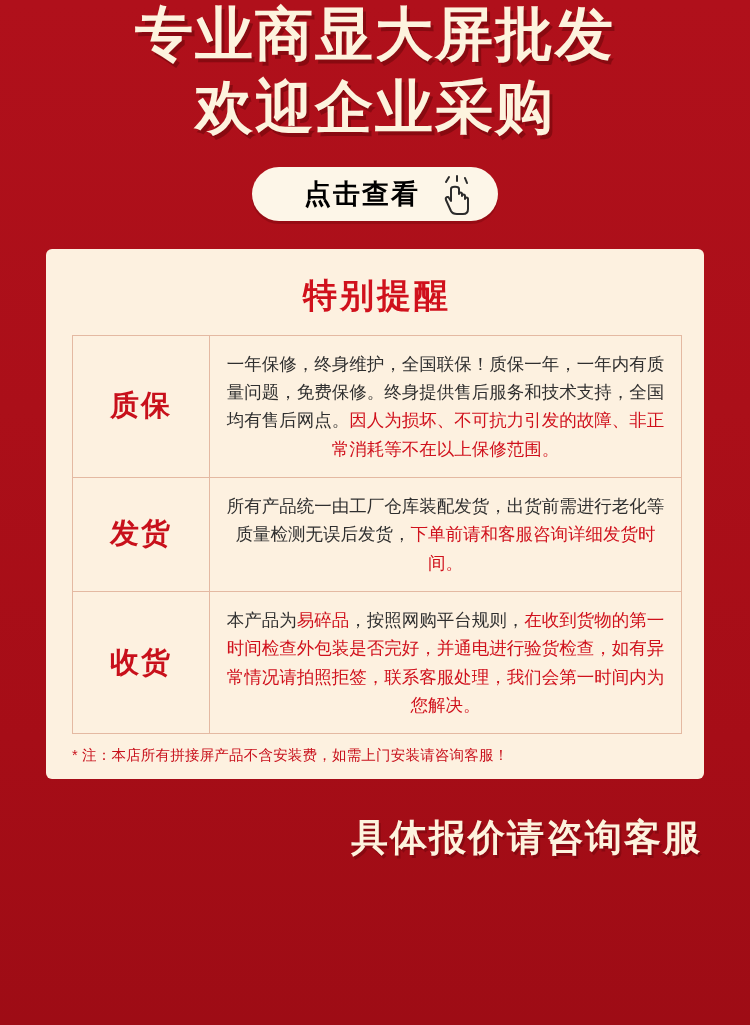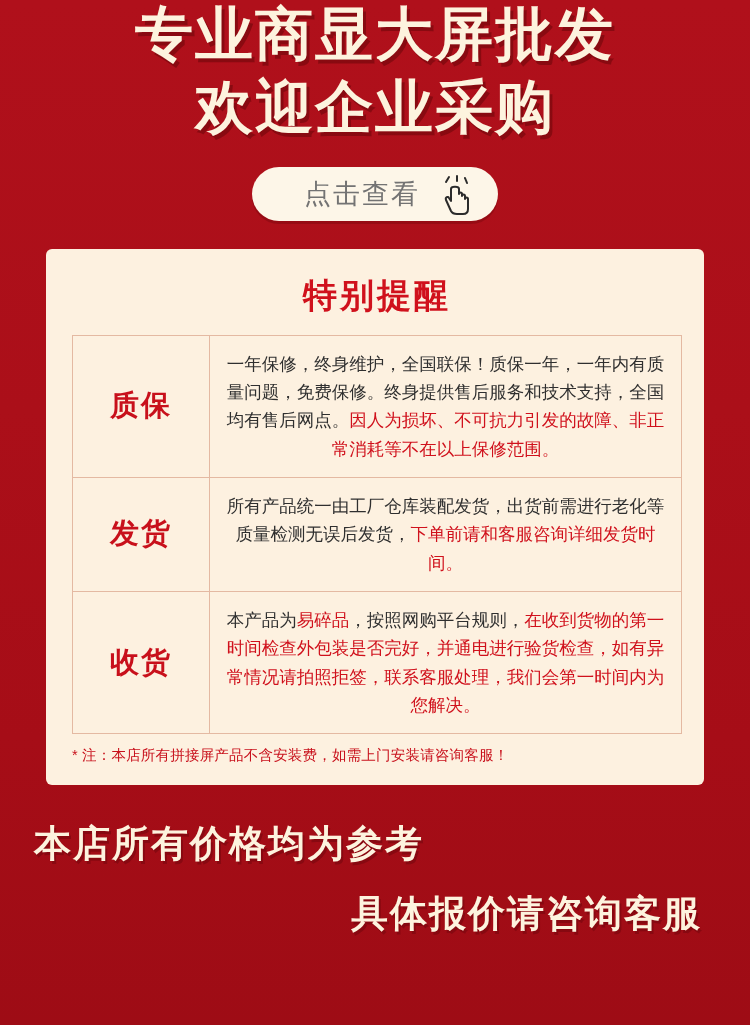--- a/index.html
+++ b/index.html
@@ -52,22 +52,22 @@
     height: 54px;
     border-radius: 27px;
     background: #fdf6e8;
     display: flex;
     align-items: center;
     justify-content: center;
     box-shadow: 0 3px 0 rgba(110, 6, 12, 0.35);
   }
   .cta-label {
     font-size: 27px;
-    font-weight: normal;
-    color: #737373;
+    font-weight: bold;
+    color: #000000;
     letter-spacing: 2px;
     padding-right: 26px;
   }
   .cursor-icon {
     position: absolute;
     right: 24px;
     top: 8px;
     width: 34px;
     height: 40px;
   }
@@ -117,21 +117,21 @@
     font-size: 17.5px;
     line-height: 1.62;
     color: #2f2f2f;
     text-align: justify;
   }
   .em {
     color: #d0111c;
   }
   .footnote {
     width: 610px;
-    margin: 12px auto 8px auto;
+    margin: 12px auto 2px auto;
     font-size: 14.5px;
     color: #c8101b;
     letter-spacing: 0.2px;
   }
 
   
   .bottom {
     margin-top: 34px;
     padding: 0 34px;
     color: #fdf3de;
@@ -196,17 +196,16 @@
         <td class="label">收货</td>
         <td class="body"><span>本产品为</span><span class="em">易碎品</span><span>，按照网购平台规则，</span><span class="em">在收到货物的第一时间检查外包装是否完好，并通电进行验货检查，如有异常情况请拍照拒签，联系客服处理，我们会第一时间内为您解决。</span></td>
       </tr>
     </tbody>
       </table>
 
     <div class="footnote">* 注：本店所有拼接屏产品不含安装费，如需上门安装请咨询客服！</div>
   </div>
 
   <div class="bottom">
-    <div class="b1">本店所有价格均为参考</div>
     <div class="b2">具体报价请咨询客服</div>
   </div>
 
 </div>
 
 </body></html>

